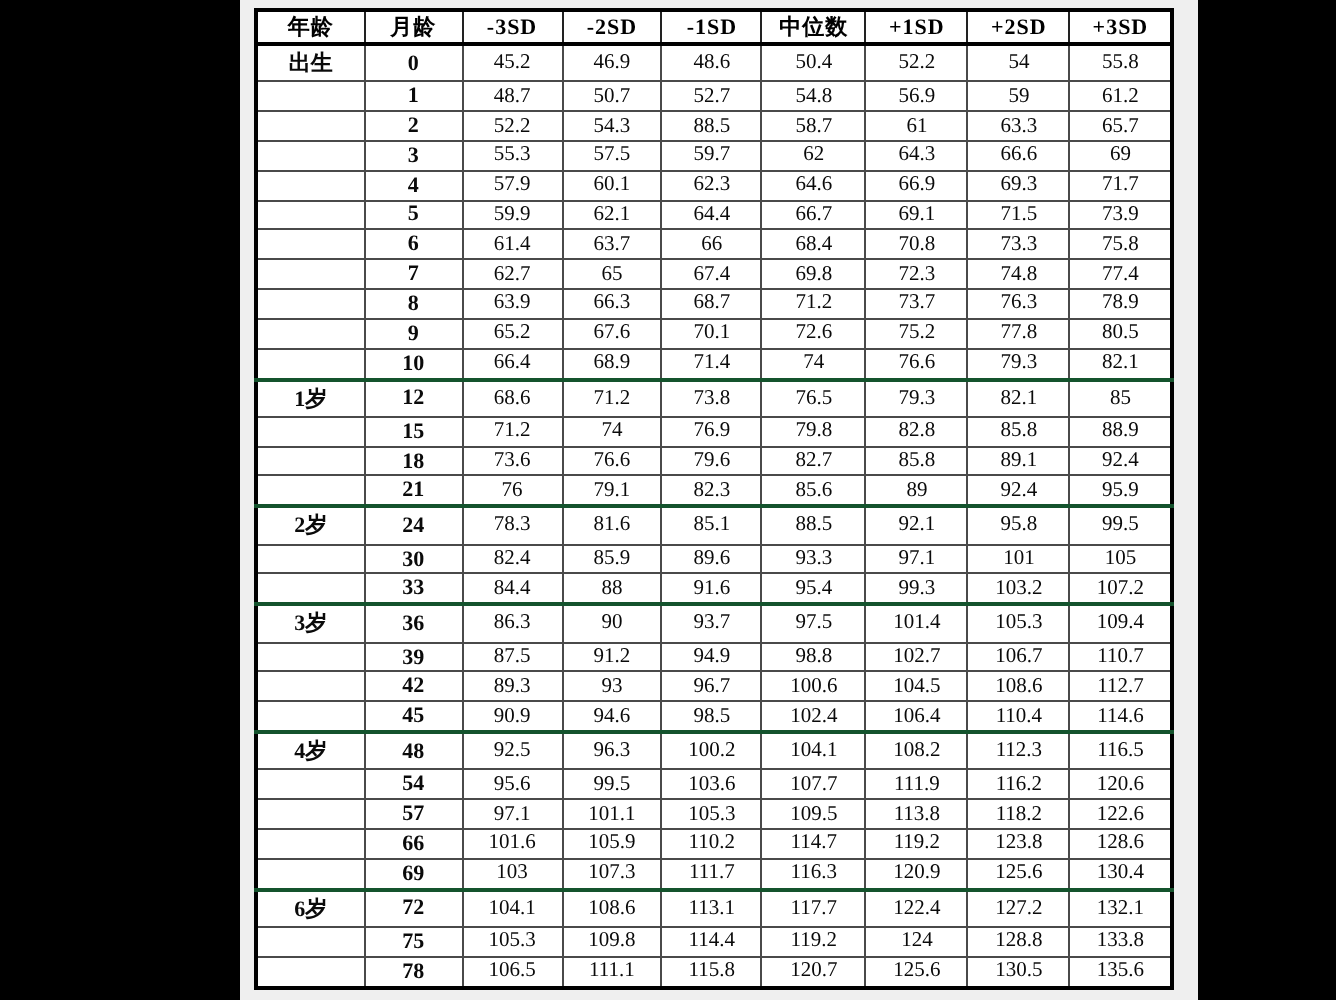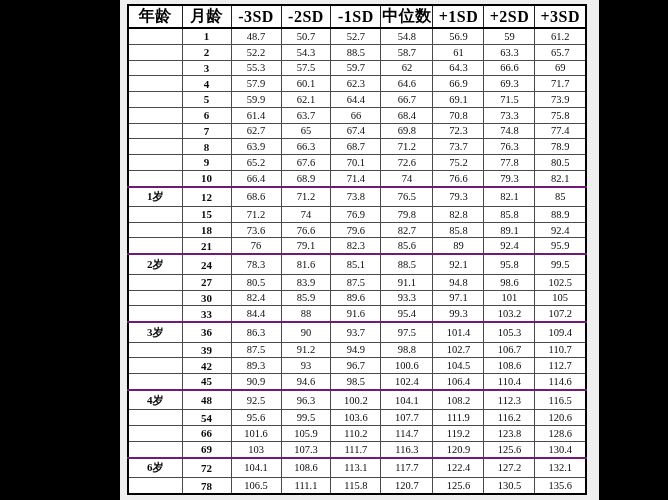--- a/index.html
+++ b/index.html
@@ -27,21 +27,21 @@
     table-layout: fixed;
     margin: 4px 0 0 7px;
     width: 460px;
     height: 491px;
     background: #ffffff;
     border: 2px solid #000000;
   }
   .growth-table th {
     border: 1px solid #222222;
     border-bottom: 2px solid #000000;
-    font-size: 16px;
+    font-size: 11px;
     font-weight: bold;
     padding: 0;
     color: #000000;
     letter-spacing: 0.5px;
   }
   .growth-table thead tr {
     height: 17px;
   }
   .growth-table td {
     border: 1px solid #4a4a4a;
@@ -51,21 +51,21 @@
     padding: 0;
     color: #0a0a0a;
     white-space: nowrap;
   }
   .growth-table td.age-cell,
   .growth-table td.month-cell {
     font-weight: bold;
     font-size: 11px;
   }
   .growth-table tr.group-start td {
-    border-top: 2px solid #701a75;
+    border-top: 2px solid #14532d;
   }
 </style>
 </head>
 <body>
 
 <div class="paper">
   <table class="growth-table">
     <colgroup>
       <col style="width:52px">
       <col style="width:47px">
@@ -85,20 +85,31 @@
         <th>-2SD</th>
         <th>-1SD</th>
         <th>中位数</th>
         <th>+1SD</th>
         <th>+2SD</th>
         <th>+3SD</th>
       </tr>
     </thead>
     <tbody>
         <tr>
+          <td class="age-cell">出生</td>
+          <td class="month-cell">0</td>
+          <td>45.2</td>
+          <td>46.9</td>
+          <td>48.6</td>
+          <td>50.4</td>
+          <td>52.2</td>
+          <td>54</td>
+          <td>55.8</td>
+        </tr>
+        <tr>
           <td class="age-cell"></td>
           <td class="month-cell">1</td>
           <td>48.7</td>
           <td>50.7</td>
           <td>52.7</td>
           <td>54.8</td>
           <td>56.9</td>
           <td>59</td>
           <td>61.2</td>
         </tr>
@@ -251,31 +262,20 @@
           <td>78.3</td>
           <td>81.6</td>
           <td>85.1</td>
           <td>88.5</td>
           <td>92.1</td>
           <td>95.8</td>
           <td>99.5</td>
         </tr>
         <tr>
           <td class="age-cell"></td>
-          <td class="month-cell">27</td>
-          <td>80.5</td>
-          <td>83.9</td>
-          <td>87.5</td>
-          <td>91.1</td>
-          <td>94.8</td>
-          <td>98.6</td>
-          <td>102.5</td>
-        </tr>
-        <tr>
-          <td class="age-cell"></td>
           <td class="month-cell">30</td>
           <td>82.4</td>
           <td>85.9</td>
           <td>89.6</td>
           <td>93.3</td>
           <td>97.1</td>
           <td>101</td>
           <td>105</td>
         </tr>
         <tr>
@@ -350,20 +350,31 @@
           <td>95.6</td>
           <td>99.5</td>
           <td>103.6</td>
           <td>107.7</td>
           <td>111.9</td>
           <td>116.2</td>
           <td>120.6</td>
         </tr>
         <tr>
           <td class="age-cell"></td>
+          <td class="month-cell">57</td>
+          <td>97.1</td>
+          <td>101.1</td>
+          <td>105.3</td>
+          <td>109.5</td>
+          <td>113.8</td>
+          <td>118.2</td>
+          <td>122.6</td>
+        </tr>
+        <tr>
+          <td class="age-cell"></td>
           <td class="month-cell">66</td>
           <td>101.6</td>
           <td>105.9</td>
           <td>110.2</td>
           <td>114.7</td>
           <td>119.2</td>
           <td>123.8</td>
           <td>128.6</td>
         </tr>
         <tr>
@@ -383,20 +394,31 @@
           <td>104.1</td>
           <td>108.6</td>
           <td>113.1</td>
           <td>117.7</td>
           <td>122.4</td>
           <td>127.2</td>
           <td>132.1</td>
         </tr>
         <tr>
           <td class="age-cell"></td>
+          <td class="month-cell">75</td>
+          <td>105.3</td>
+          <td>109.8</td>
+          <td>114.4</td>
+          <td>119.2</td>
+          <td>124</td>
+          <td>128.8</td>
+          <td>133.8</td>
+        </tr>
+        <tr>
+          <td class="age-cell"></td>
           <td class="month-cell">78</td>
           <td>106.5</td>
           <td>111.1</td>
           <td>115.8</td>
           <td>120.7</td>
           <td>125.6</td>
           <td>130.5</td>
           <td>135.6</td>
         </tr>
       </tbody>

